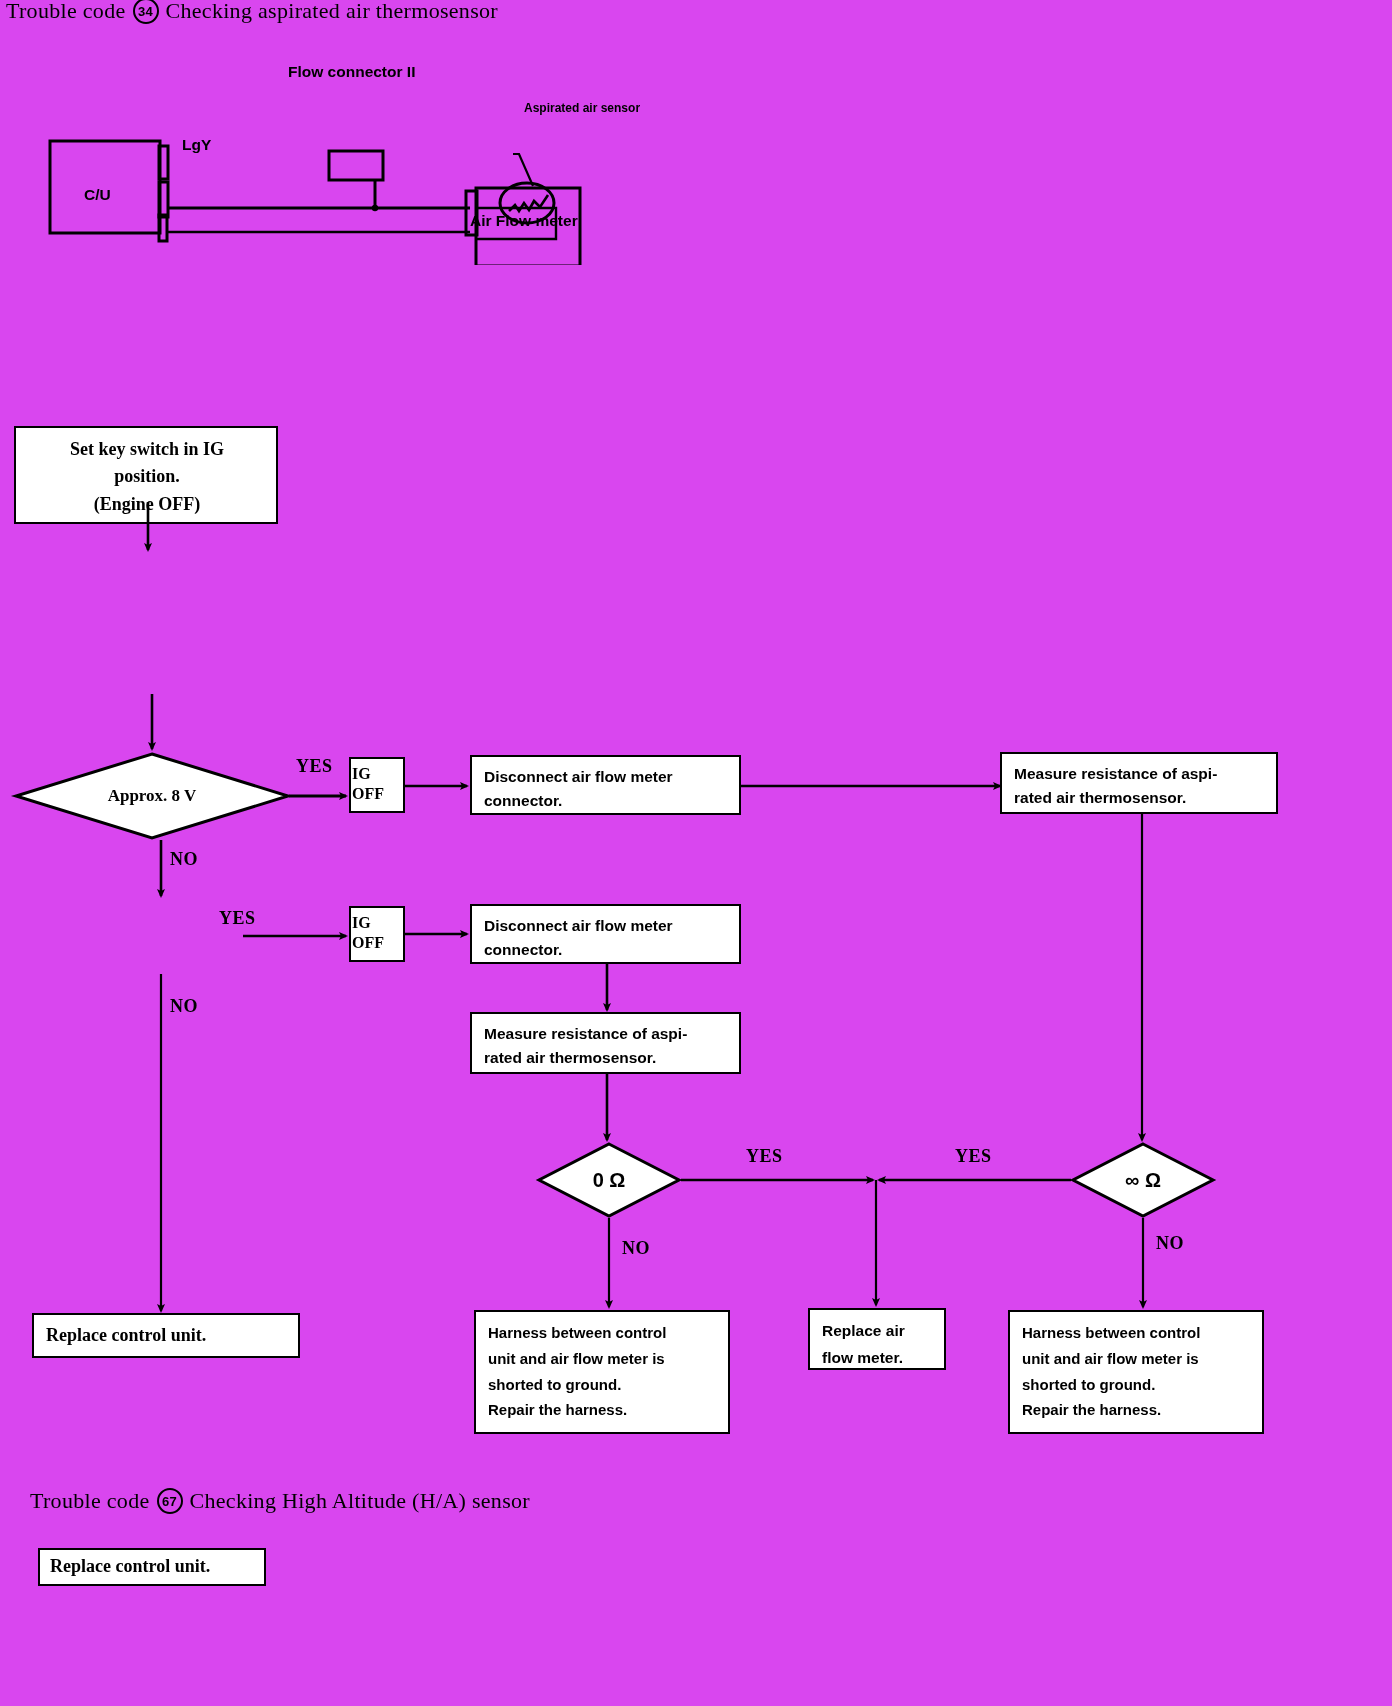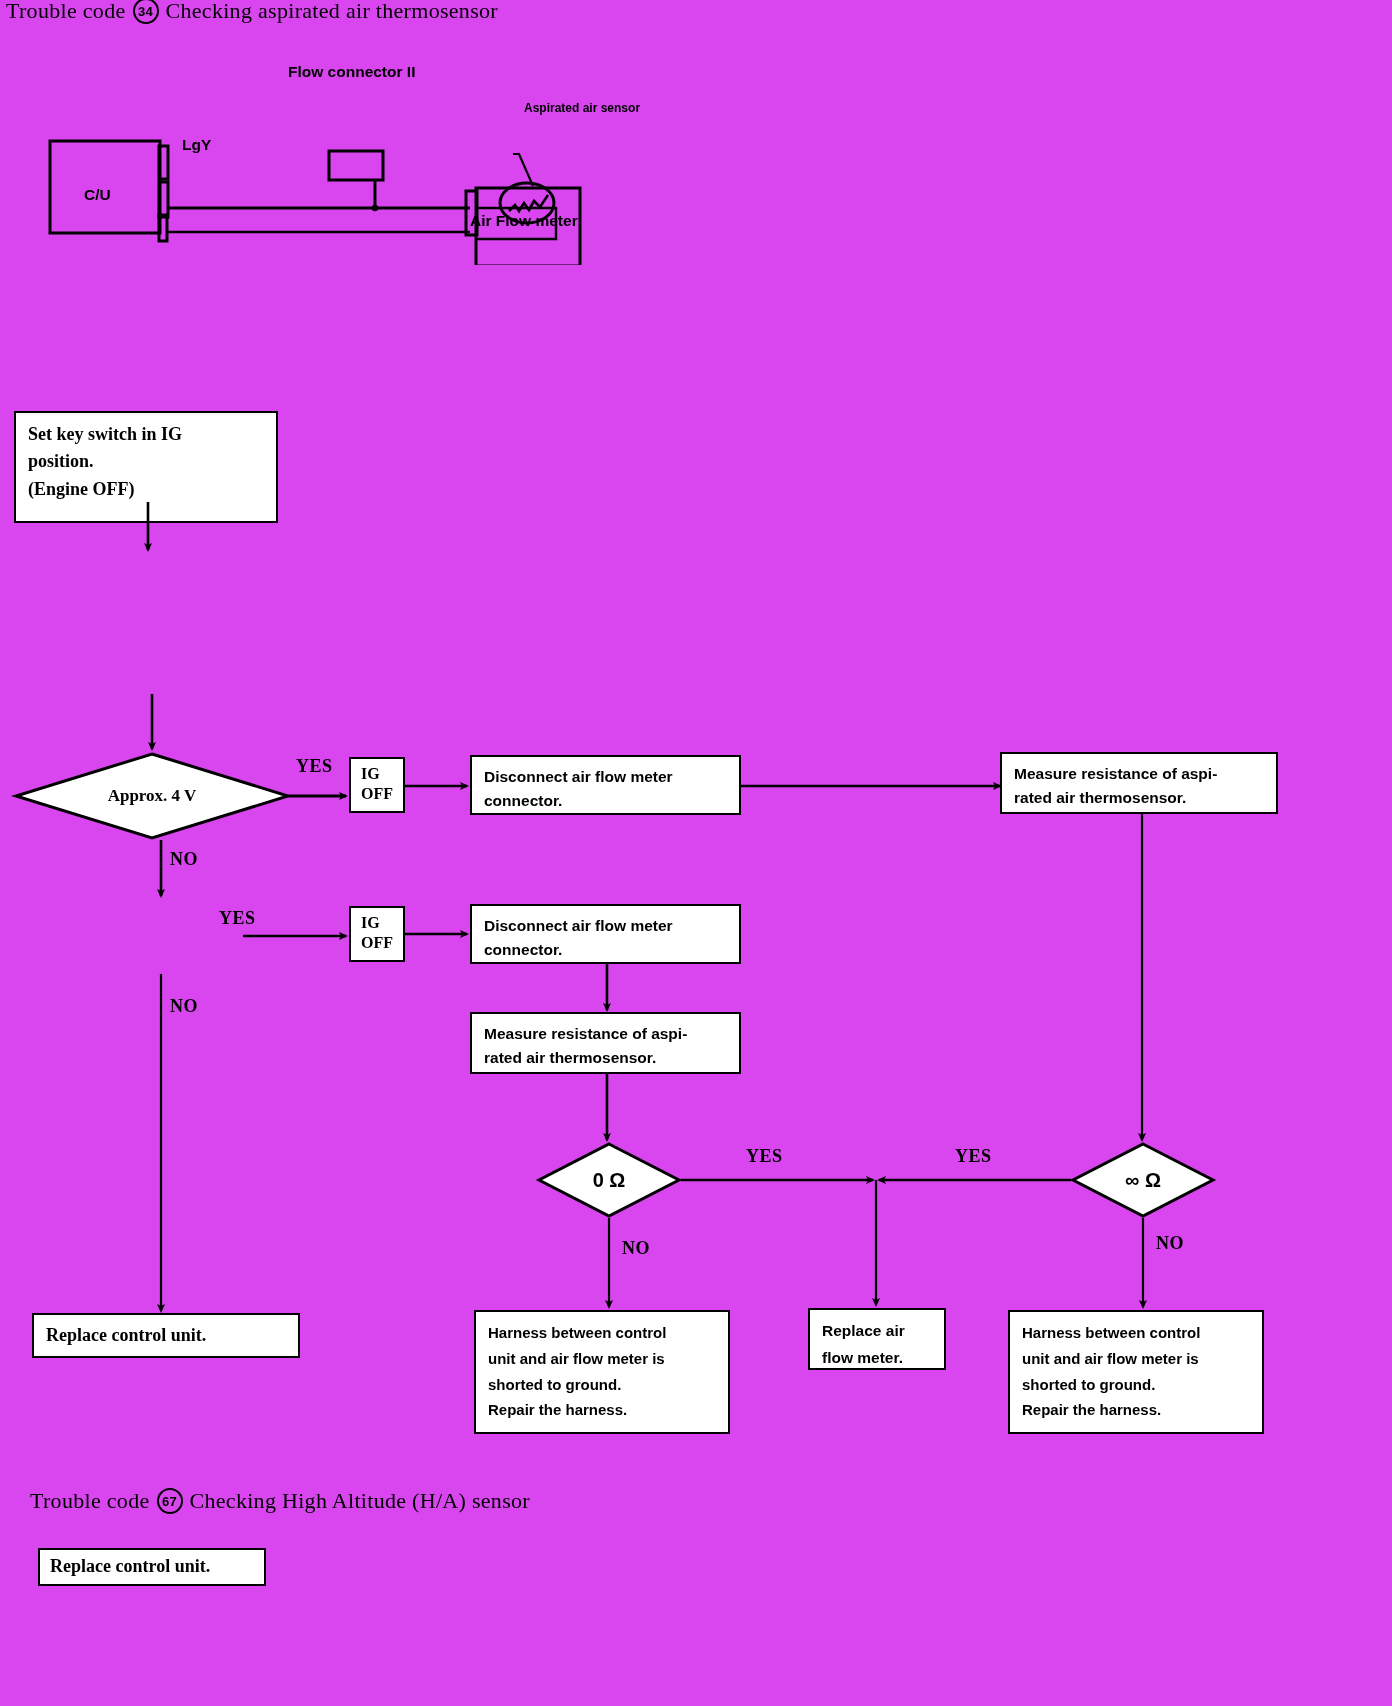--- a/index.html
+++ b/index.html
@@ -50,21 +50,21 @@
     padding:8px 10px 8px 12px;
     box-sizing:border-box;
   }
   .box.serifbox{
     font-family:"Liberation Serif", serif;
     font-weight:bold;
     font-size:18px;
   }
   .box.ig{
     font-size:16px;
-    padding:5px 6px 5px 10px;
+    padding:5px 6px 5px 1px;
     line-height:1.25;
   }
 
   
   .diamond-wrap{position:absolute;}
   .diamond-wrap svg{display:block;overflow:visible;}
   .diamond-label{
     position:absolute;
     left:0;top:0;
     width:100%;height:100%;
@@ -145,32 +145,32 @@
       <polyline points="477,153 556,153 556,184 477,184" stroke-width="2.4"></polyline>
 
       <ellipse cx="527" cy="148" rx="27" ry="20" stroke="#000" stroke-width="3" fill="none"></ellipse>
 
       <polyline points="509,156 515,150 519,156 524,148 529,155 534,146 540,152 548,140" stroke-width="2.6"></polyline>
 
       <polyline points="513,99 519,99 533,131" stroke-width="2.2"></polyline>
     </svg>
   </div>
 
-  <div class="abs box serifbox" style="left:14px; top:411px; width:264px; height:112px;">
+  <div class="abs box serifbox" style="left:14px; top:426px; width:264px; height:98px;text-align:center;">
     <div>Set key switch in IG</div>
     <div>position.</div>
     <div>(Engine OFF)</div>
   </div>
 
 
   <div class="diamond-wrap" style="left:14px; top:752px; width:276px; height:88px;">
     <svg width="276" height="88" viewBox="0 0 276 88">
       <polygon points="138,2 274,44 138,86 2,44" stroke="#000" stroke-width="3" fill="#fff"></polygon>
     </svg>
-    <div class="diamond-label">Approx. 4 V</div>
+    <div class="diamond-label">Approx. 8 V</div>
   </div>
 
   <div class="abs box ig" style="left:349px; top:757px; width:56px; height:56px; font-family:'Liberation Serif',serif;">
     <div>IG</div>
     <div>OFF</div>
   </div>
 
   <div class="abs box" style="left:470px; top:755px; width:271px; height:60px;">
     <div>Disconnect air flow meter</div>
     <div>connector.</div>

